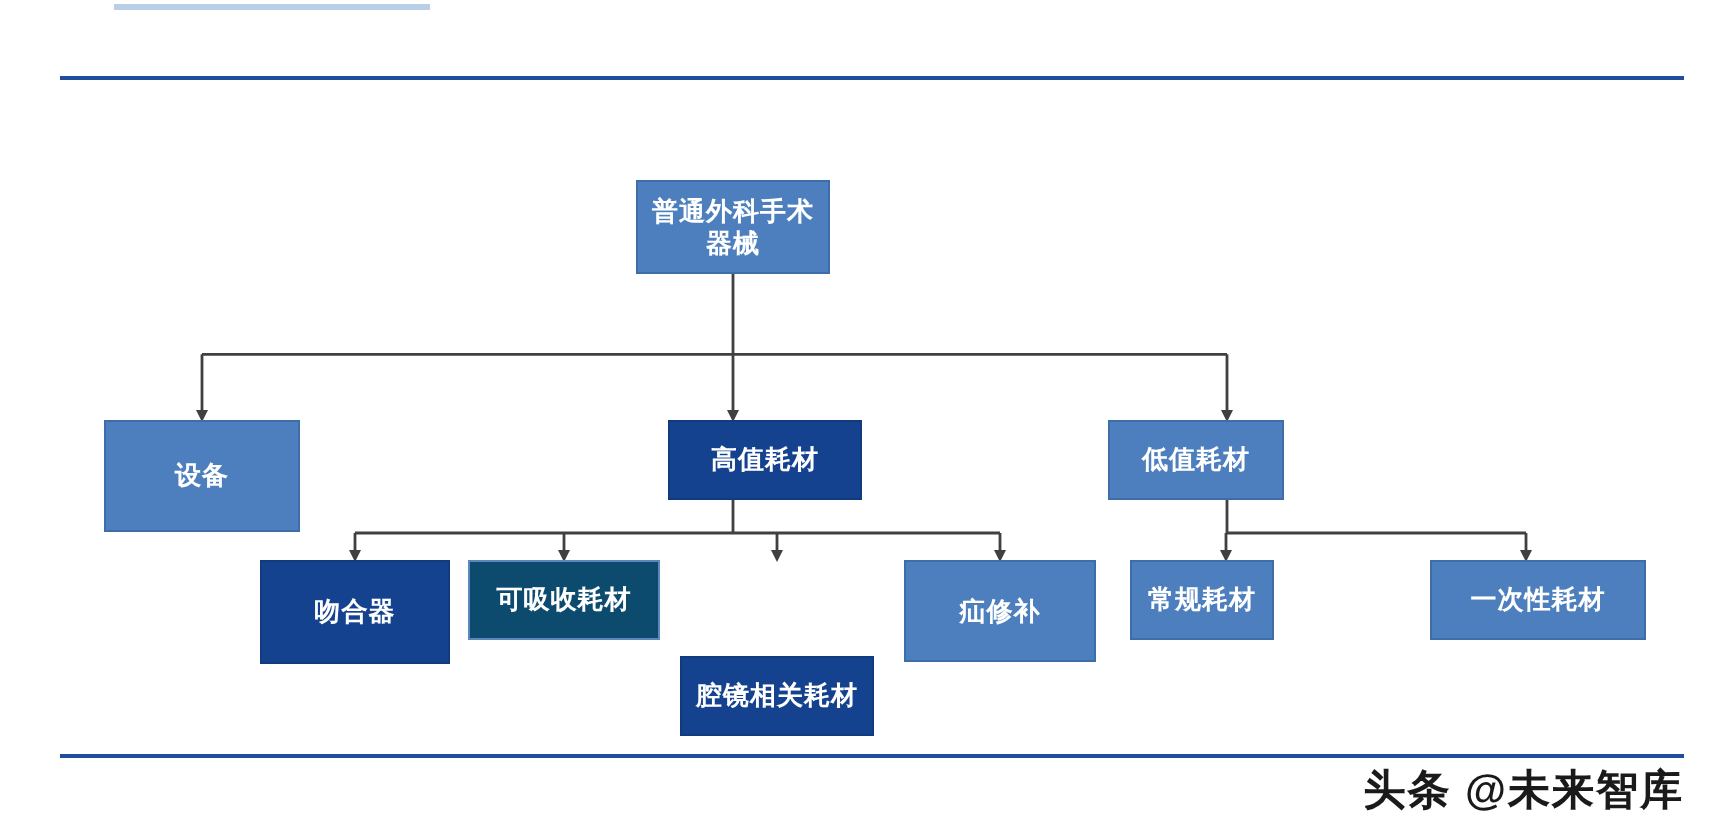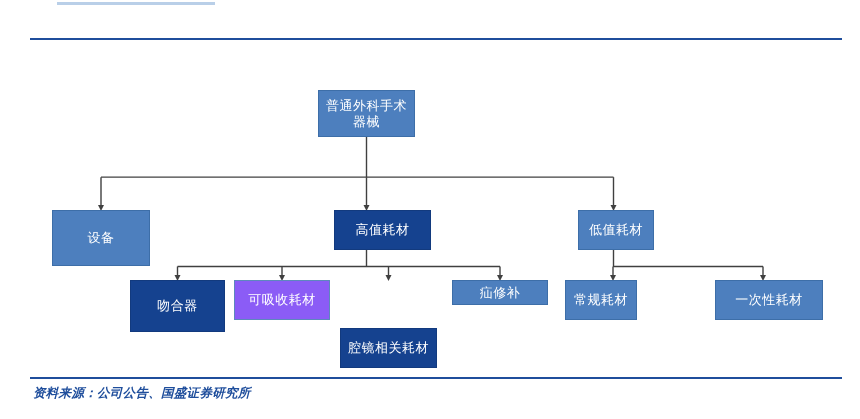--- a/index.html
+++ b/index.html
@@ -95,32 +95,32 @@
 
   .node {
     position: absolute;
     box-sizing: border-box;
     display: flex;
     align-items: center;
     justify-content: center;
     text-align: center;
     color: #ffffff;
     font-family: "Liberation Serif", "DejaVu Serif", serif;
-    font-weight: normal;
+    font-weight: bold;
     font-size: 13px;
     line-height: 1.22;
     letter-spacing: 0.5px;
     padding: 0 4px;
   }
   .node.mid {
     background: #4d7fbe;
     border: 1px solid #3d6ea8;
   }
   .node.soft {
-    background: #8b5cf6;
+    background: #0c4a6e;
     border: 1px solid #5d88bd;
   }
   .node.dark {
     background: #15428f;
     border: 1px solid #123a7e;
   }
 </style>
 </head>
 <body>
 
@@ -158,40 +158,40 @@
     <div id="node-layer">
         <div class="node mid" style="left: 318px; top: 46px; width: 97px; height: 47px;">
           <span>普通外科手术器械</span>
         </div>
         <div class="node mid" style="left: 52px; top: 166px; width: 98px; height: 56px;">
           <span>设备</span>
         </div>
         <div class="node dark" style="left: 318px; top: 166px; width: 97px; height: 40px; margin-left: 16px;">
           <span>高值耗材</span>
         </div>
-        <div class="node mid" style="left: 578px; top: 166px; width: 76px; height: 40px; text-align: right;">
+        <div class="node mid" style="left: 554px; top: 166px; width: 88px; height: 40px; text-align: right;">
           <span>低值耗材</span>
         </div>
         <div class="node dark" style="left: 130px; top: 236px; width: 95px; height: 52px;">
           <span>吻合器</span>
         </div>
         <div class="node soft" style="left: 234px; top: 236px; width: 96px; height: 40px;">
           <span>可吸收耗材</span>
         </div>
         <div class="node dark" style="left: 340px; top: 236px; width: 97px; height: 40px; margin-top: 48px;">
           <span>腔镜相关耗材</span>
         </div>
-        <div class="node mid" style="left: 452px; top: 236px; width: 96px; height: 25px;">
+        <div class="node mid" style="left: 452px; top: 236px; width: 96px; height: 51px;">
           <span>疝修补</span>
         </div>
         <div class="node mid" style="left: 565px; top: 236px; width: 72px; height: 40px;">
           <span>常规耗材</span>
         </div>
         <div class="node mid" style="left: 715px; top: 236px; width: 108px; height: 40px;">
           <span>一次性耗材</span>
         </div>
       </div>
   </div>
 
   <div class="rule-bottom"></div>
-  <div class="fig-source">资料来源：公司公告、国盛证券研究所</div>
+  <div class="watermark">头条 @未来智库</div>
 
 </div>
 
 </body></html>

